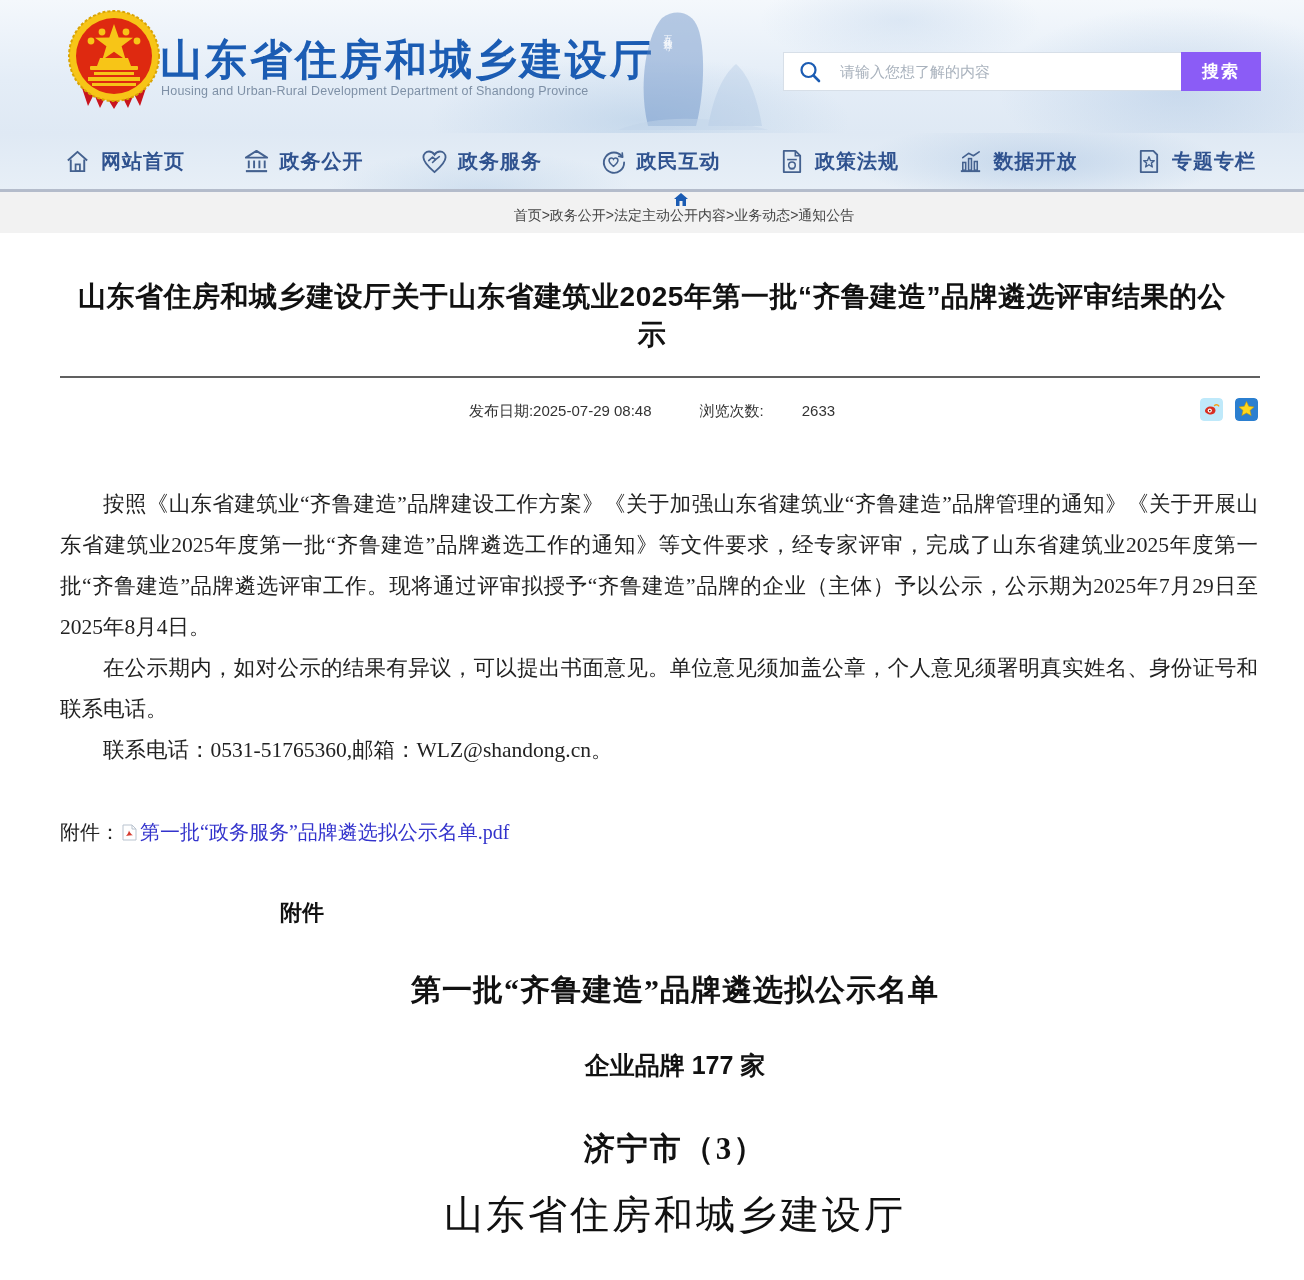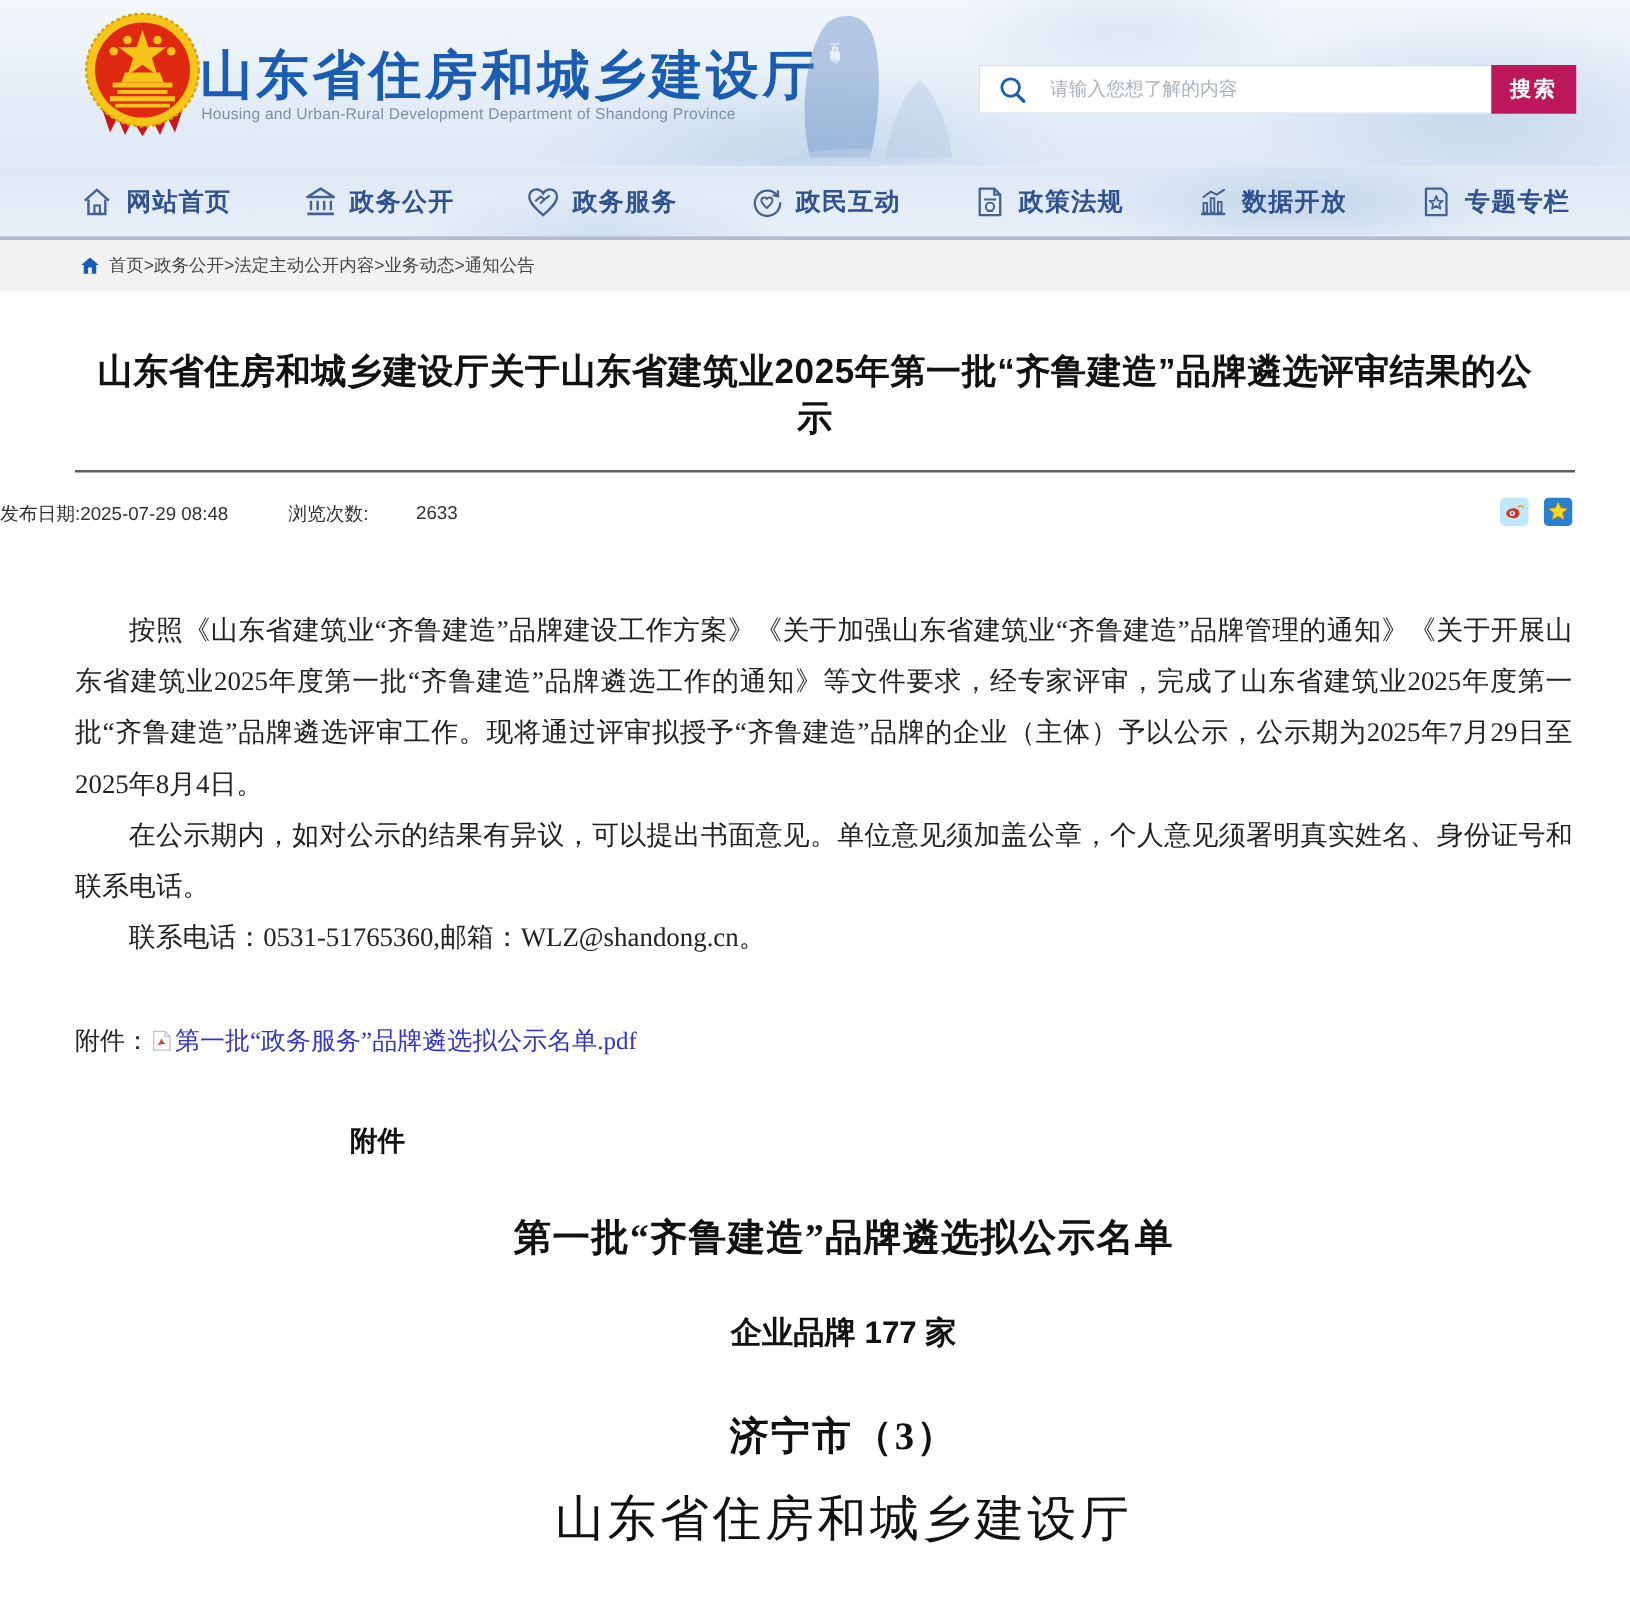--- a/index.html
+++ b/index.html
@@ -22,49 +22,49 @@
   .stone-art { position:absolute; left:618px; top:6px; width:150px; height:127px; opacity:.55; pointer-events:none; }
   .stone-label { position:absolute; left:661px; top:28px; writing-mode:vertical-rl; font-size:9px;
     color:#fff; letter-spacing:2px; opacity:.9; }
 
   .search-box { position:absolute; left:783px; top:52px; width:478px; height:39px;
     background:#fff; border:1px solid #d7dfe8; display:flex; align-items:center; }
   .search-icon { margin-left:14px; flex:0 0 auto; }
   .search-input { flex:1; border:none; outline:none; height:100%; padding:0 10px 0 18px;
     font-size:15px; color:#a21caf; background:transparent; }
   .search-input::placeholder { color:#a9b2bd; }
-  .search-btn { width:68px; height:39px; margin-right:-1px; background:#be185d; color:#fff;
+  .search-btn { width:80px; height:39px; margin-right:-1px; background:#8b5cf6; color:#fff;
     font-size:17px; font-weight:bold; border:none; cursor:pointer; letter-spacing:2px; }
 
   
   .nav {
     position:relative; width:1304px; height:59px;
     background:
       radial-gradient(ellipse 220px 60px at 480px 60px, rgba(150,185,220,.30), rgba(150,185,220,0) 70%),
       radial-gradient(ellipse 260px 60px at 1040px 30px, rgba(140,175,215,.35), rgba(140,175,215,0) 70%),
       linear-gradient(180deg,#dfe9f4 0%, #e7eff7 100%);
     border-bottom:3px solid #b4bccb;
     display:flex; align-items:center; padding:0 48px 0 64px;
     justify-content:space-between;
   }
   .nav-item { display:flex; align-items:center; gap:10px; cursor:pointer; }
   .nav-item .ni { width:27px; height:27px; }
   .nav-item .nl { font-size:20px; font-weight:bold; color:#2f528f; letter-spacing:1px; }
 
   
-  .crumbbar { width:1304px; height:41px; background:#f2f2f2; display:flex; align-items:center; padding-left:64px; }
+  .crumbbar { width:1304px; height:41px; background:#f2f2f2; display:flex; align-items:center; padding-left:64px;flex-direction:column; }
   .crumb-home { width:16px; height:15px; margin-right:7px; }
   .crumb-text { font-size:14px; color:#454545; }
 
   
   .article { position:relative; width:1304px; }
   .a-title { margin:45px 70px 0 70px; text-align:center; font-size:28px; font-weight:bold;
     color:#111; letter-spacing:.5px; }
   .a-rule { margin:22px 44px 0 60px; border-bottom:2px solid #606060; }
-  .a-meta { position:relative; margin-top:20px; height:26px; display:flex; justify-content:flex-start;
+  .a-meta { position:relative; margin-top:20px; height:26px; display:flex; justify-content:center;
     align-items:center; gap:48px; font-size:15px; color:#333; }
   .a-meta .views { display:flex; gap:38px; }
   .share { position:absolute; right:46px; top:0; display:flex; gap:12px; }
   .share .si { width:23px; height:23px; border-radius:4px; display:block; cursor:pointer; }
 
   .a-body { margin:60px 46px 0 60px; font-family:"Liberation Serif", serif; font-size:21.5px;
     color:#222; line-height:41px; text-align:justify; }
   .a-body p { text-indent:2em; }
   .a-body p.contact { margin-top:0; }
 

